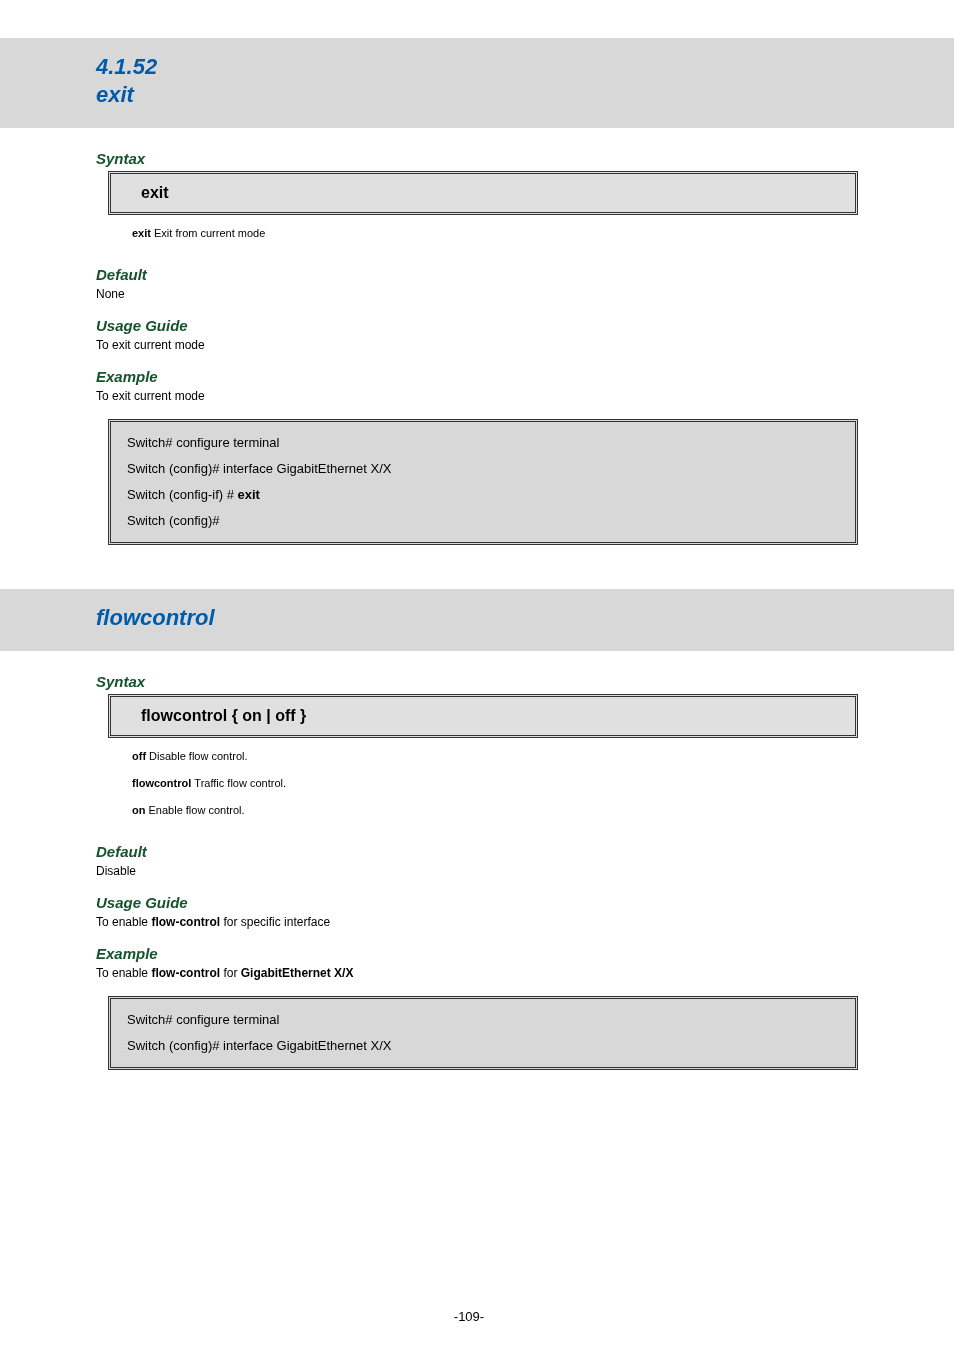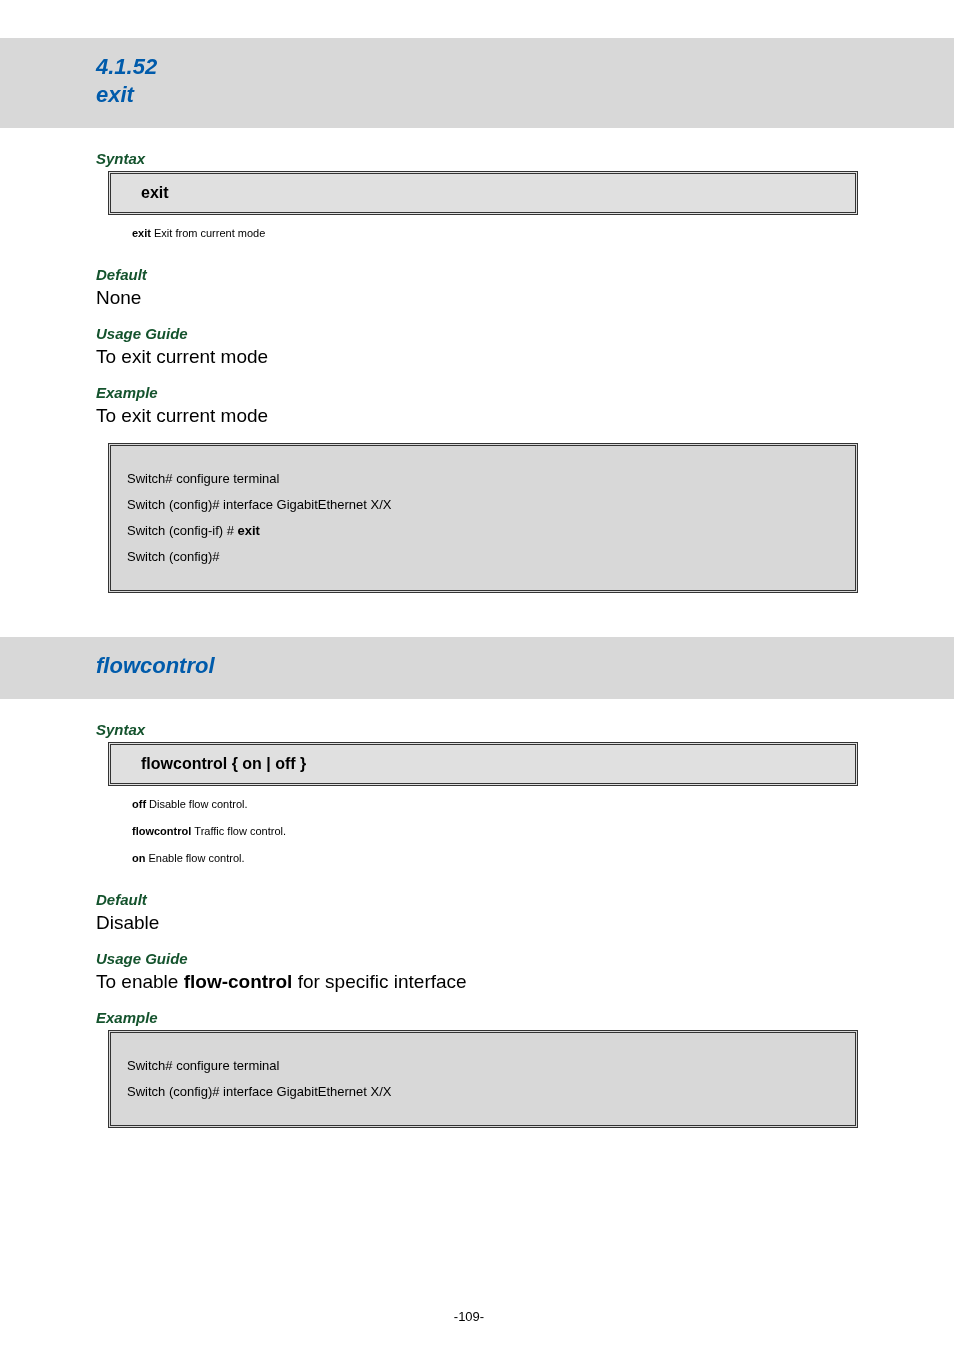--- a/index.html
+++ b/index.html
@@ -45,35 +45,35 @@
   }
   .framed {
     border: 3px double #333;
     background: #e0e0e0;
     padding: 10px 30px;
     margin: 4px 0 8px 12px;
   }
   .framed-code {
     border: 3px double #333;
     background: #d8d8d8;
-    padding: 20px 16px;
+    padding: 8px 16px;
     margin: 4px 0 8px 12px;
     font-size: 13px;
     line-height: 2;
   }
   .framed-row { margin: 0; }
   .bold-inline { font-weight: bold; }
   .param-line {
     font-size: 11px;
     margin: 6px 0 2px 36px;
     line-height: 1.9;
   }
   .param-key { font-weight: bold; }
   .body-text {
-    font-size: 19px;
+    font-size: 12px;
     margin: 4px 0 16px 0;
   }
   .footer {
     position: absolute;
     bottom: 26px;
     left: 0;
     width: 938px;
     text-align: center;
     font-size: 13px;
   }
@@ -145,20 +145,23 @@
   <div class="gap-small"></div>
   <div class="sub-hdr">Default</div>
   <p class="body-text">Disable</p>
 
   <div class="sub-hdr">Usage Guide</div>
   <p class="body-text">
     <span>To enable </span><span class="bold-inline">flow-control</span><span> for specific interface</span>
   </p>
 
   <div class="sub-hdr">Example</div>
+  <p class="body-text">
+    <span>To enable </span><span class="bold-inline">flow-control</span><span> for </span><span class="bold-inline">GigabitEthernet X/X</span>
+  </p>
 
   <div class="framed-code">
     <div class="framed-row">Switch# configure terminal</div>
     <div class="framed-row">Switch (config)# interface GigabitEthernet X/X</div>
   </div>
 
   <div class="footer">-109-</div>
 </div>
 
 </body></html>

